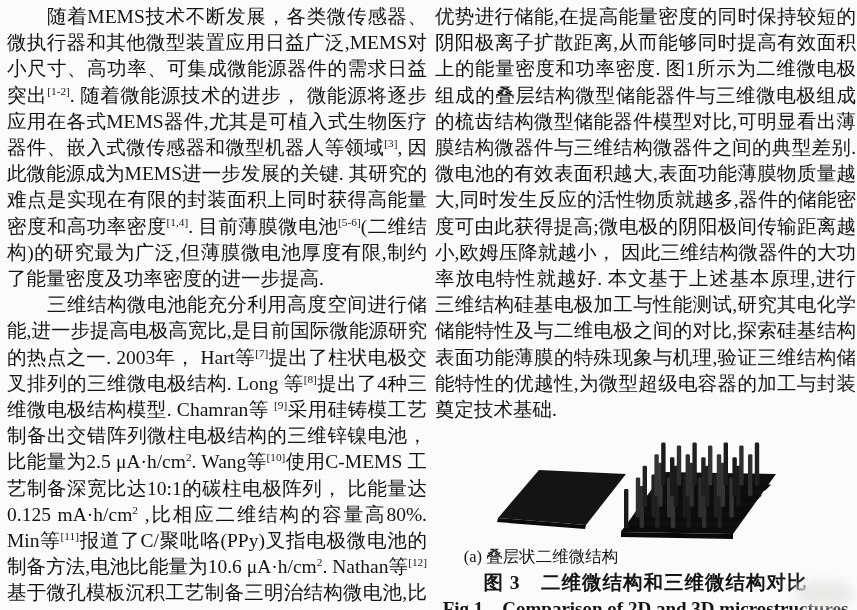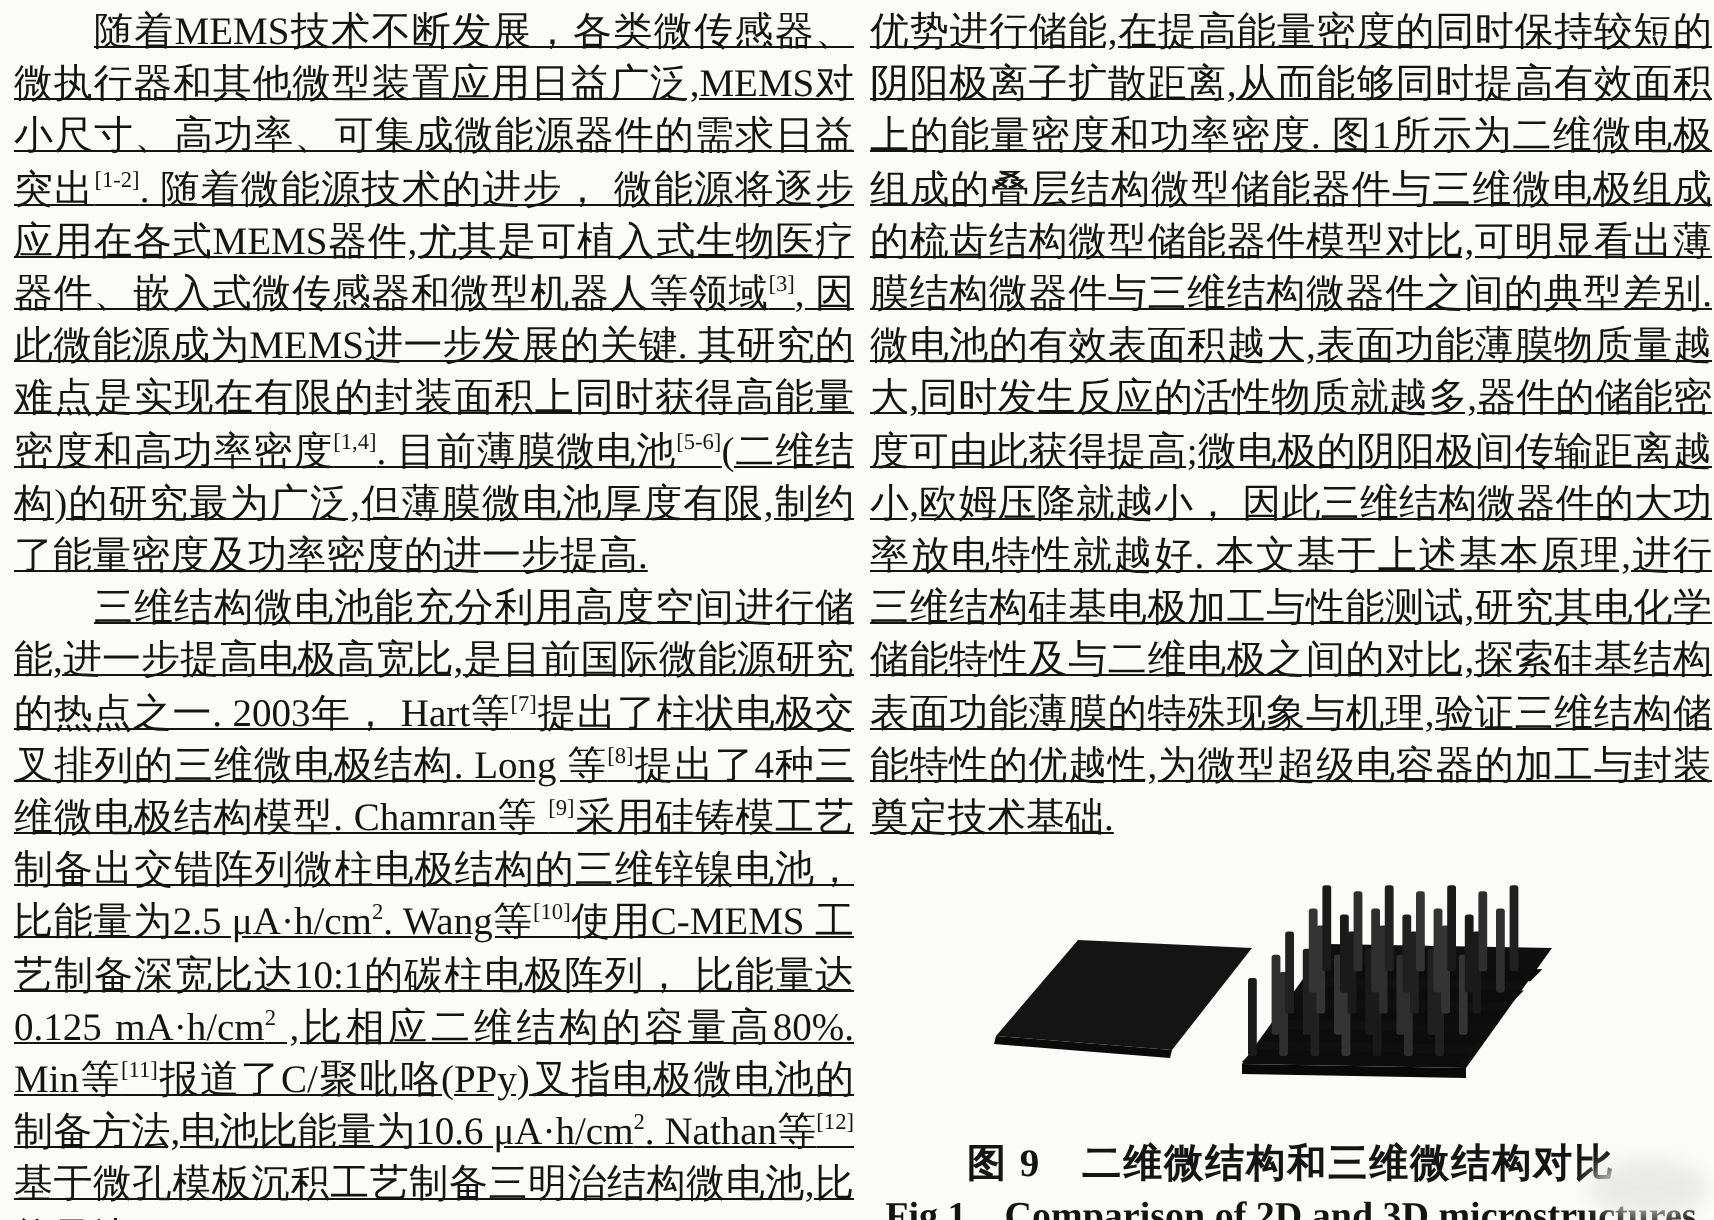--- a/index.html
+++ b/index.html
@@ -11,21 +11,21 @@
     -webkit-font-smoothing:antialiased;
   }
   .page{position:relative;width:857px;height:610px;}
   .col{
     position:absolute;top:4px;
     font-size:19.5px;line-height:26.2px;
     text-align:justify;
   }
   .col-left{left:7px;width:420px;}
   .col-right{left:435px;width:421px;}
-  p.para{margin:0;padding:0;text-decoration:underline;}
+  p.para{margin:0;padding:0;}
   p.para.indent{text-indent:2.05em;}
   sup.ref{
     font-size:0.58em;line-height:0;vertical-align:super;
     letter-spacing:0;
   }
   .figure-block{position:relative;width:421px;margin-top:5px;}
   .figure-canvas{display:block;width:421px;height:118px;}
   .figure-labels{position:relative;width:421px;height:22px;font-size:16.5px;line-height:22px;}
   .figure-label-a{position:absolute;left:0;width:212px;text-align:center;}
   .figure-label-b{position:absolute;left:238px;width:183px;text-align:center;}
@@ -107,21 +107,22 @@
             <rect x="241.8" y="17.6" width="4.4" height="40.0" rx="1.4" fill="#2e2e2e"></rect>
             <rect x="257.4" y="14.6" width="4.4" height="43.0" rx="1.4" fill="#202020"></rect>
             <rect x="273.0" y="17.6" width="4.4" height="40.0" rx="1.4" fill="#343434"></rect>
             <rect x="288.6" y="14.6" width="4.4" height="43.0" rx="1.4" fill="#1a1a1a"></rect>
             <rect x="304.2" y="17.6" width="4.4" height="40.0" rx="1.4" fill="#2e2e2e"></rect>
             <rect x="319.8" y="14.6" width="4.4" height="43.0" rx="1.4" fill="#202020"></rect>
           </g>
       </svg>
 
       <div class="figure-labels">
+        <span class="figure-label-a">(a) 叠层状二维微结构</span>
       </div>
 
-      <div class="figure-caption-zh">图 9　二维微结构和三维微结构对比</div>
+      <div class="figure-caption-zh">图 3　二维微结构和三维微结构对比</div>
       <div class="figure-caption-en">Fig.1　Comparison of 2D and 3D microstructures</div>
     </div>
   </div>
 
   <div class="scan-artifact"></div>
 </div>
 
 </body></html>

